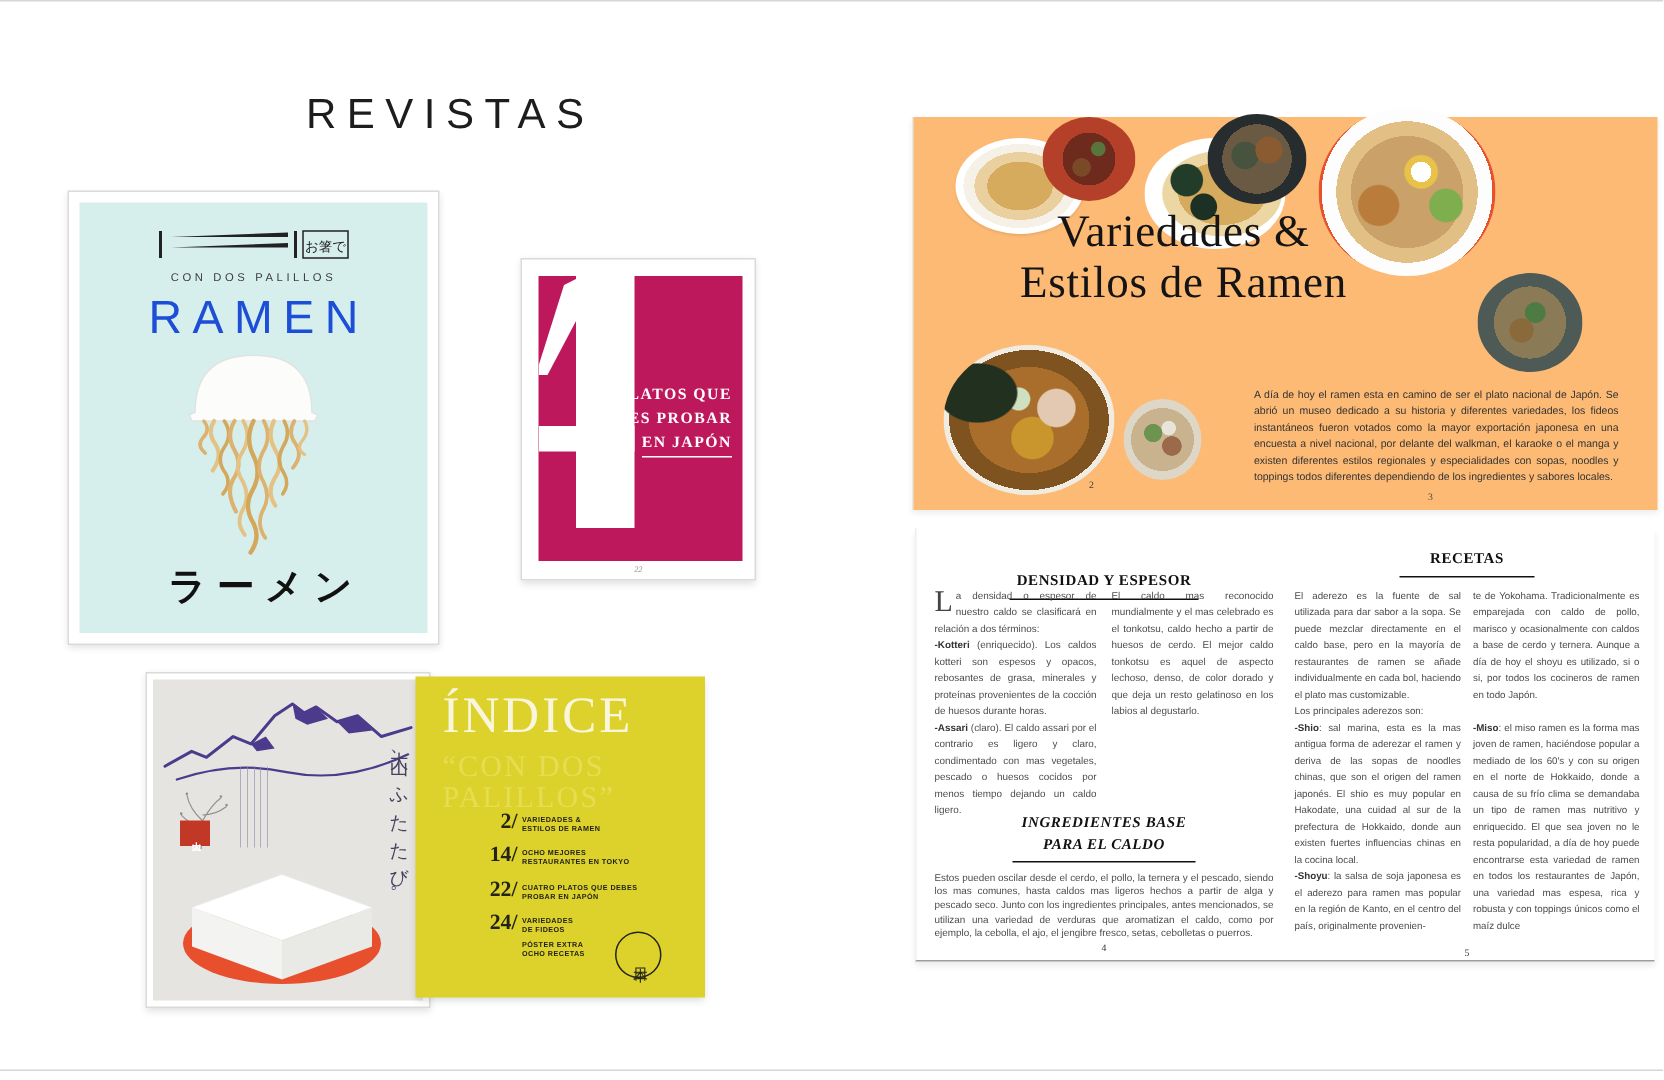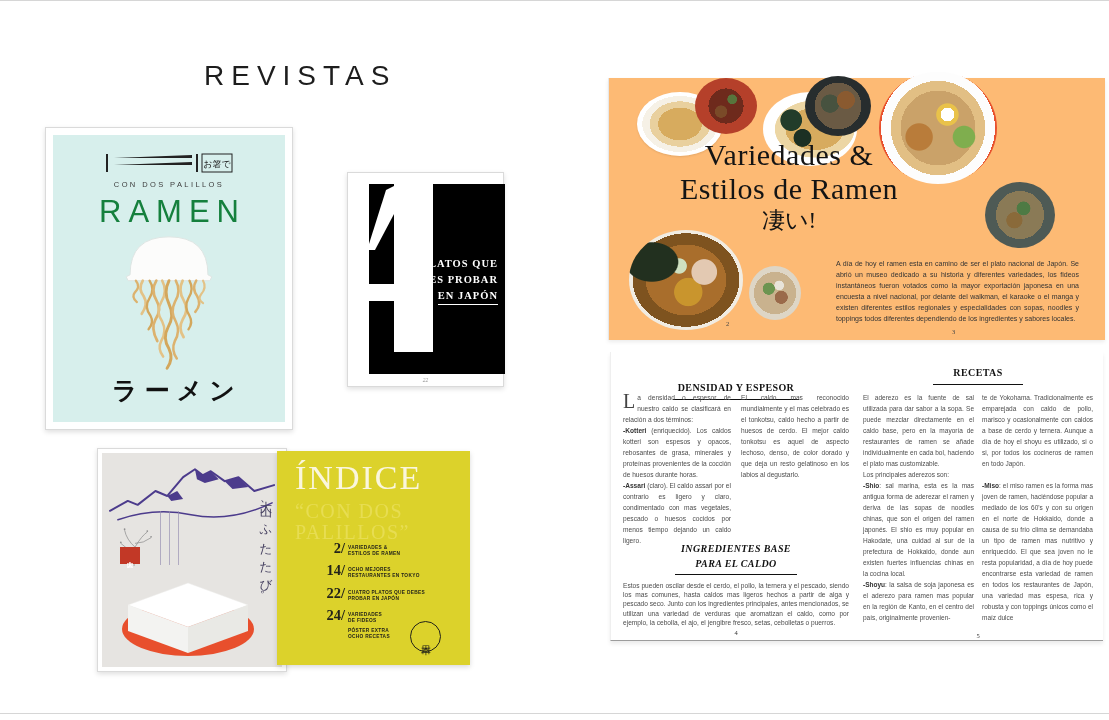--- a/index.html
+++ b/index.html
@@ -13,27 +13,27 @@
               letter-spacing:7px;color:#1d1d1d;}
 
   
   .card{position:absolute;background:#fff;border:1px solid #dadada;box-shadow:0 2px 5px rgba(0,0,0,.13);}
 
   
   #ramen-cover{left:45px;top:127px;width:246px;height:301px;}
   .mint{position:absolute;inset:7px;background:#d7efec;text-align:center;overflow:hidden;}
   .chop-logo{display:block;margin:16px auto 0;}
   .rc-brand{margin-top:5px;font-size:7.5px;letter-spacing:2.4px;color:#3c3c3c;}
-  .rc-title{margin-top:5px;font-size:31px;letter-spacing:7px;padding-left:7px;color:#15803d;}
+  .rc-title{margin-top:5px;font-size:31px;letter-spacing:7px;padding-left:7px;color:#1d4ed8;}
   .noodles{display:block;margin:2px auto 0;}
   .rc-jp{font-size:25px;font-weight:700;letter-spacing:7px;padding-left:16px;color:#111;margin-top:-4px;}
 
   
   #green-cover{left:347px;top:172px;width:155px;height:213px;}
-  .pine{position:absolute;left:21px;top:11px;width:136px;height:190px;background:#000000;overflow:hidden;}
+  .pine{position:absolute;left:11px;top:11px;width:136px;height:190px;background:#be185d;overflow:hidden;}
   .four-svg{position:absolute;left:0;top:0;}
   .gc-text{position:absolute;right:7px;top:72px;text-align:right;color:#fff;
            font-family:"Liberation Serif","DejaVu Serif",serif;font-weight:700;
            font-size:10.5px;letter-spacing:1px;line-height:1.5;}
   .gc-underline{display:inline-block;border-bottom:1px solid #fff;padding-bottom:1px;}
   .gc-page{position:absolute;bottom:3px;left:0;right:0;text-align:center;font-size:5.5px;
            font-style:italic;color:#8e8e8e;font-family:"Liberation Serif",serif;}
 
   
   #top-spread{position:absolute;left:608px;top:78px;width:496px;height:262px;background:#fdba74;
@@ -201,21 +201,20 @@
     <div class="ph" id="b2"></div>
     <div class="ph" id="b3"></div>
     <div class="ph" id="b4"></div>
     <div class="ph" id="b5"></div>
     <div class="ph" id="b6"></div>
     <div class="ph" id="b7"></div>
     <div class="ph" id="b8"></div>
     <div class="ts-title">
       <div class="ts-l">Variedades &amp;</div>
       <div class="ts-l">Estilos de Ramen</div>
-      <div class="ts-jp">凄い!</div>
     </div>
     <p class="ts-body">A día de hoy el ramen esta en camino de ser el plato nacional de Japón. Se abrió un museo dedicado a su historia y diferentes variedades, los fideos instantáneos fueron votados como la mayor exportación japonesa en una encuesta a nivel nacional, por delante del walkman, el karaoke o el manga y existen diferentes estilos regionales y especialidades con sopas, noodles y toppings todos diferentes dependiendo de los ingredientes y sabores locales.</p>
     <span class="pnum" id="pn2">2</span>
     <span class="pnum" id="pn3">3</span>
   </section>
 
   <section id="bottom-spread">
     <div class="bs-h" id="h-dens">
       <span class="u">DENSIDAD Y ESPESOR</span>
     </div>

